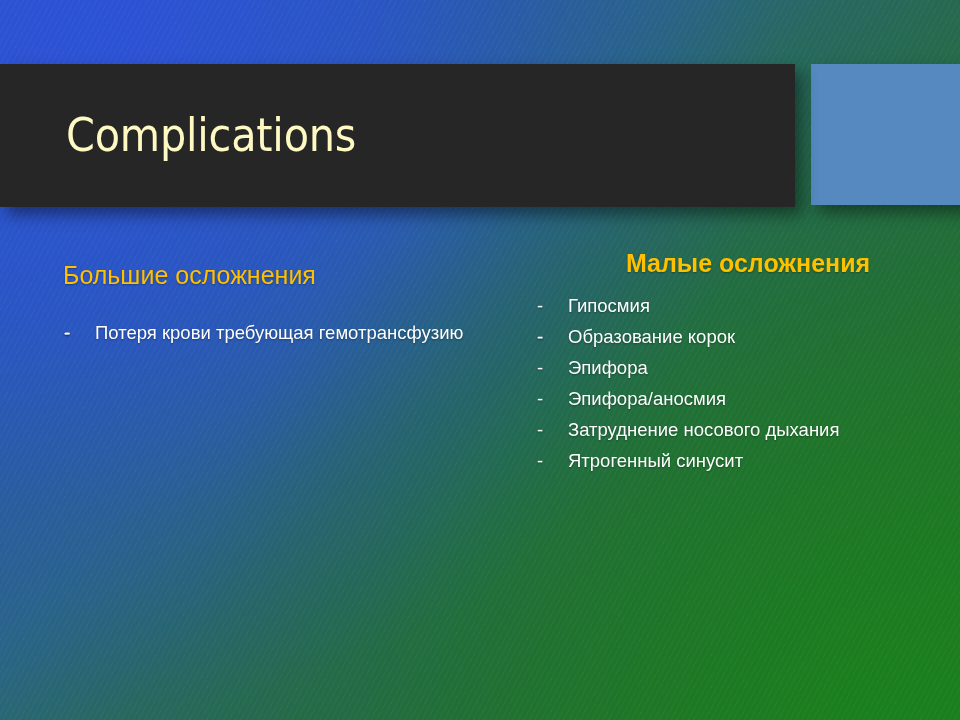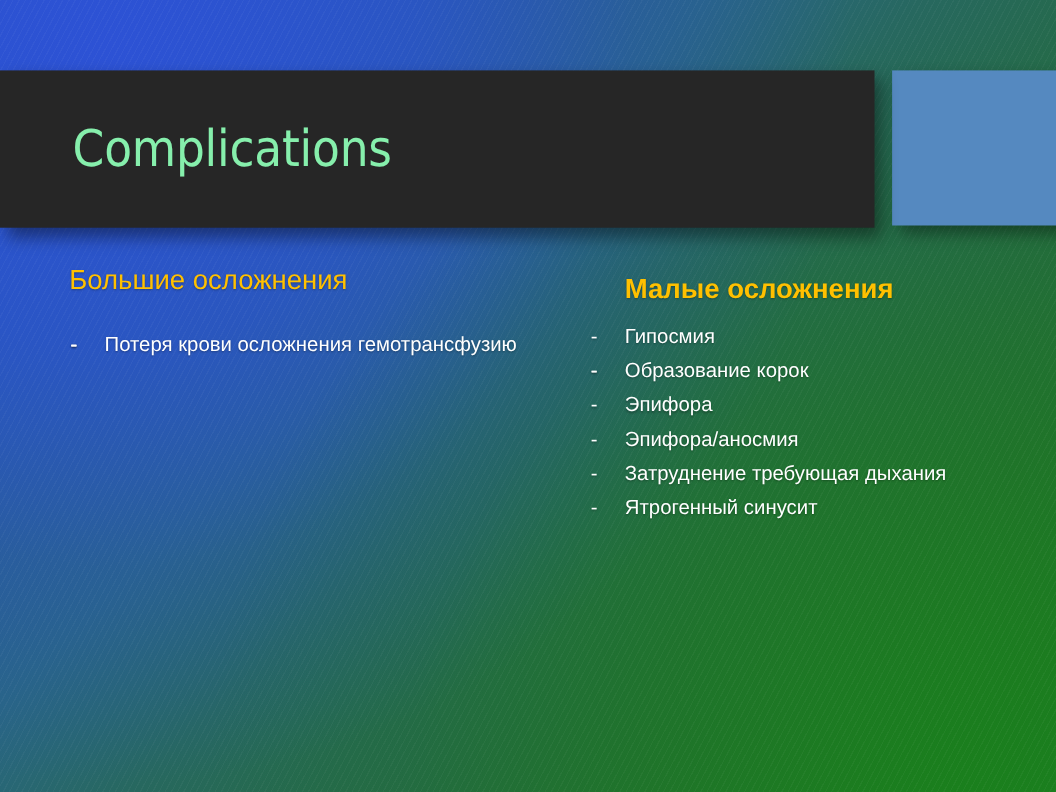--- a/index.html
+++ b/index.html
@@ -78,21 +78,21 @@
     height: 143px;
     background: #262626;
     box-shadow: 7px 8px 14px rgba(0,0,0,0.42);
     z-index: 5;
   }
   #title-text {
     position: absolute;
     left: 66px;
     top: 50%;
     transform: translateY(-52%);
-    color: #86efac;
+    color: #fef9c3;
     font-size: 46px;
     line-height: 1;
     letter-spacing: -0.2px;
     font-family: "DejaVu Sans Condensed", "Liberation Sans Narrow", "Liberation Sans", sans-serif;
     font-stretch: condensed;
     white-space: nowrap;
   }
   
   #accent-rect {
     position: absolute;
@@ -103,32 +103,32 @@
     background: #5589c0;
     box-shadow: 7px 8px 14px rgba(0,0,0,0.40);
     z-index: 4;
   }
 
   
   .column {
     position: absolute;
     z-index: 6;
   }
-  #col-left  { left: 60px;  top: 240px; width: 430px; }
+  #col-left  { left: 60px;  top: 260px; width: 430px; }
   #col-right { left: 528px; top: 248px; width: 400px; }
 
   .col-heading {
     color: #ffc000;
     font-size: 25px;
     line-height: 30px;
     white-space: nowrap;
     text-shadow: 0 1px 2px rgba(0,0,0,0.30);
   }
   #col-left .col-heading  { font-weight: normal; margin-left: 3px; }
-  #col-right .col-heading { font-weight: bold; margin-left: 40px; }
+  #col-right .col-heading { font-weight: bold; margin-left: 40px; text-align: center; }
 
   ul.bullets {
     list-style: none;
     margin: 0;
     padding: 0;
   }
   ul.bullets li {
     position: relative;
     color: #ffffff;
     font-size: 18.5px;
@@ -165,21 +165,21 @@
     <div class="col-heading">Большие осложнения</div>
     <ul class="bullets">
       <li>
         <span class="dash">-</span>
       </li>
       <li>
         <span class="dash">-</span>
       </li>
       <li>
         <span class="dash">-</span>
-        <span>Потеря крови осложнения гемотрансфузию</span>
+        <span>Потеря крови требующая гемотрансфузию</span>
       </li>
     </ul>
   </div>
 
   <div class="column" id="col-right">
     <div class="col-heading">Малые осложнения</div>
     <ul class="bullets">
       <li>
         <span class="dash">-</span>
         <span>Гипосмия</span>
@@ -194,21 +194,21 @@
       <li>
         <span class="dash">-</span>
         <span>Эпифора</span>
       </li>
       <li>
         <span class="dash">-</span>
         <span>Эпифора/аносмия</span>
       </li>
       <li>
         <span class="dash">-</span>
-        <span>Затруднение требующая дыхания</span>
+        <span>Затруднение носового дыхания</span>
       </li>
       <li>
         <span class="dash">-</span>
         <span>Ятрогенный синусит</span>
       </li>
     </ul>
   </div>
 
 </div>
 

